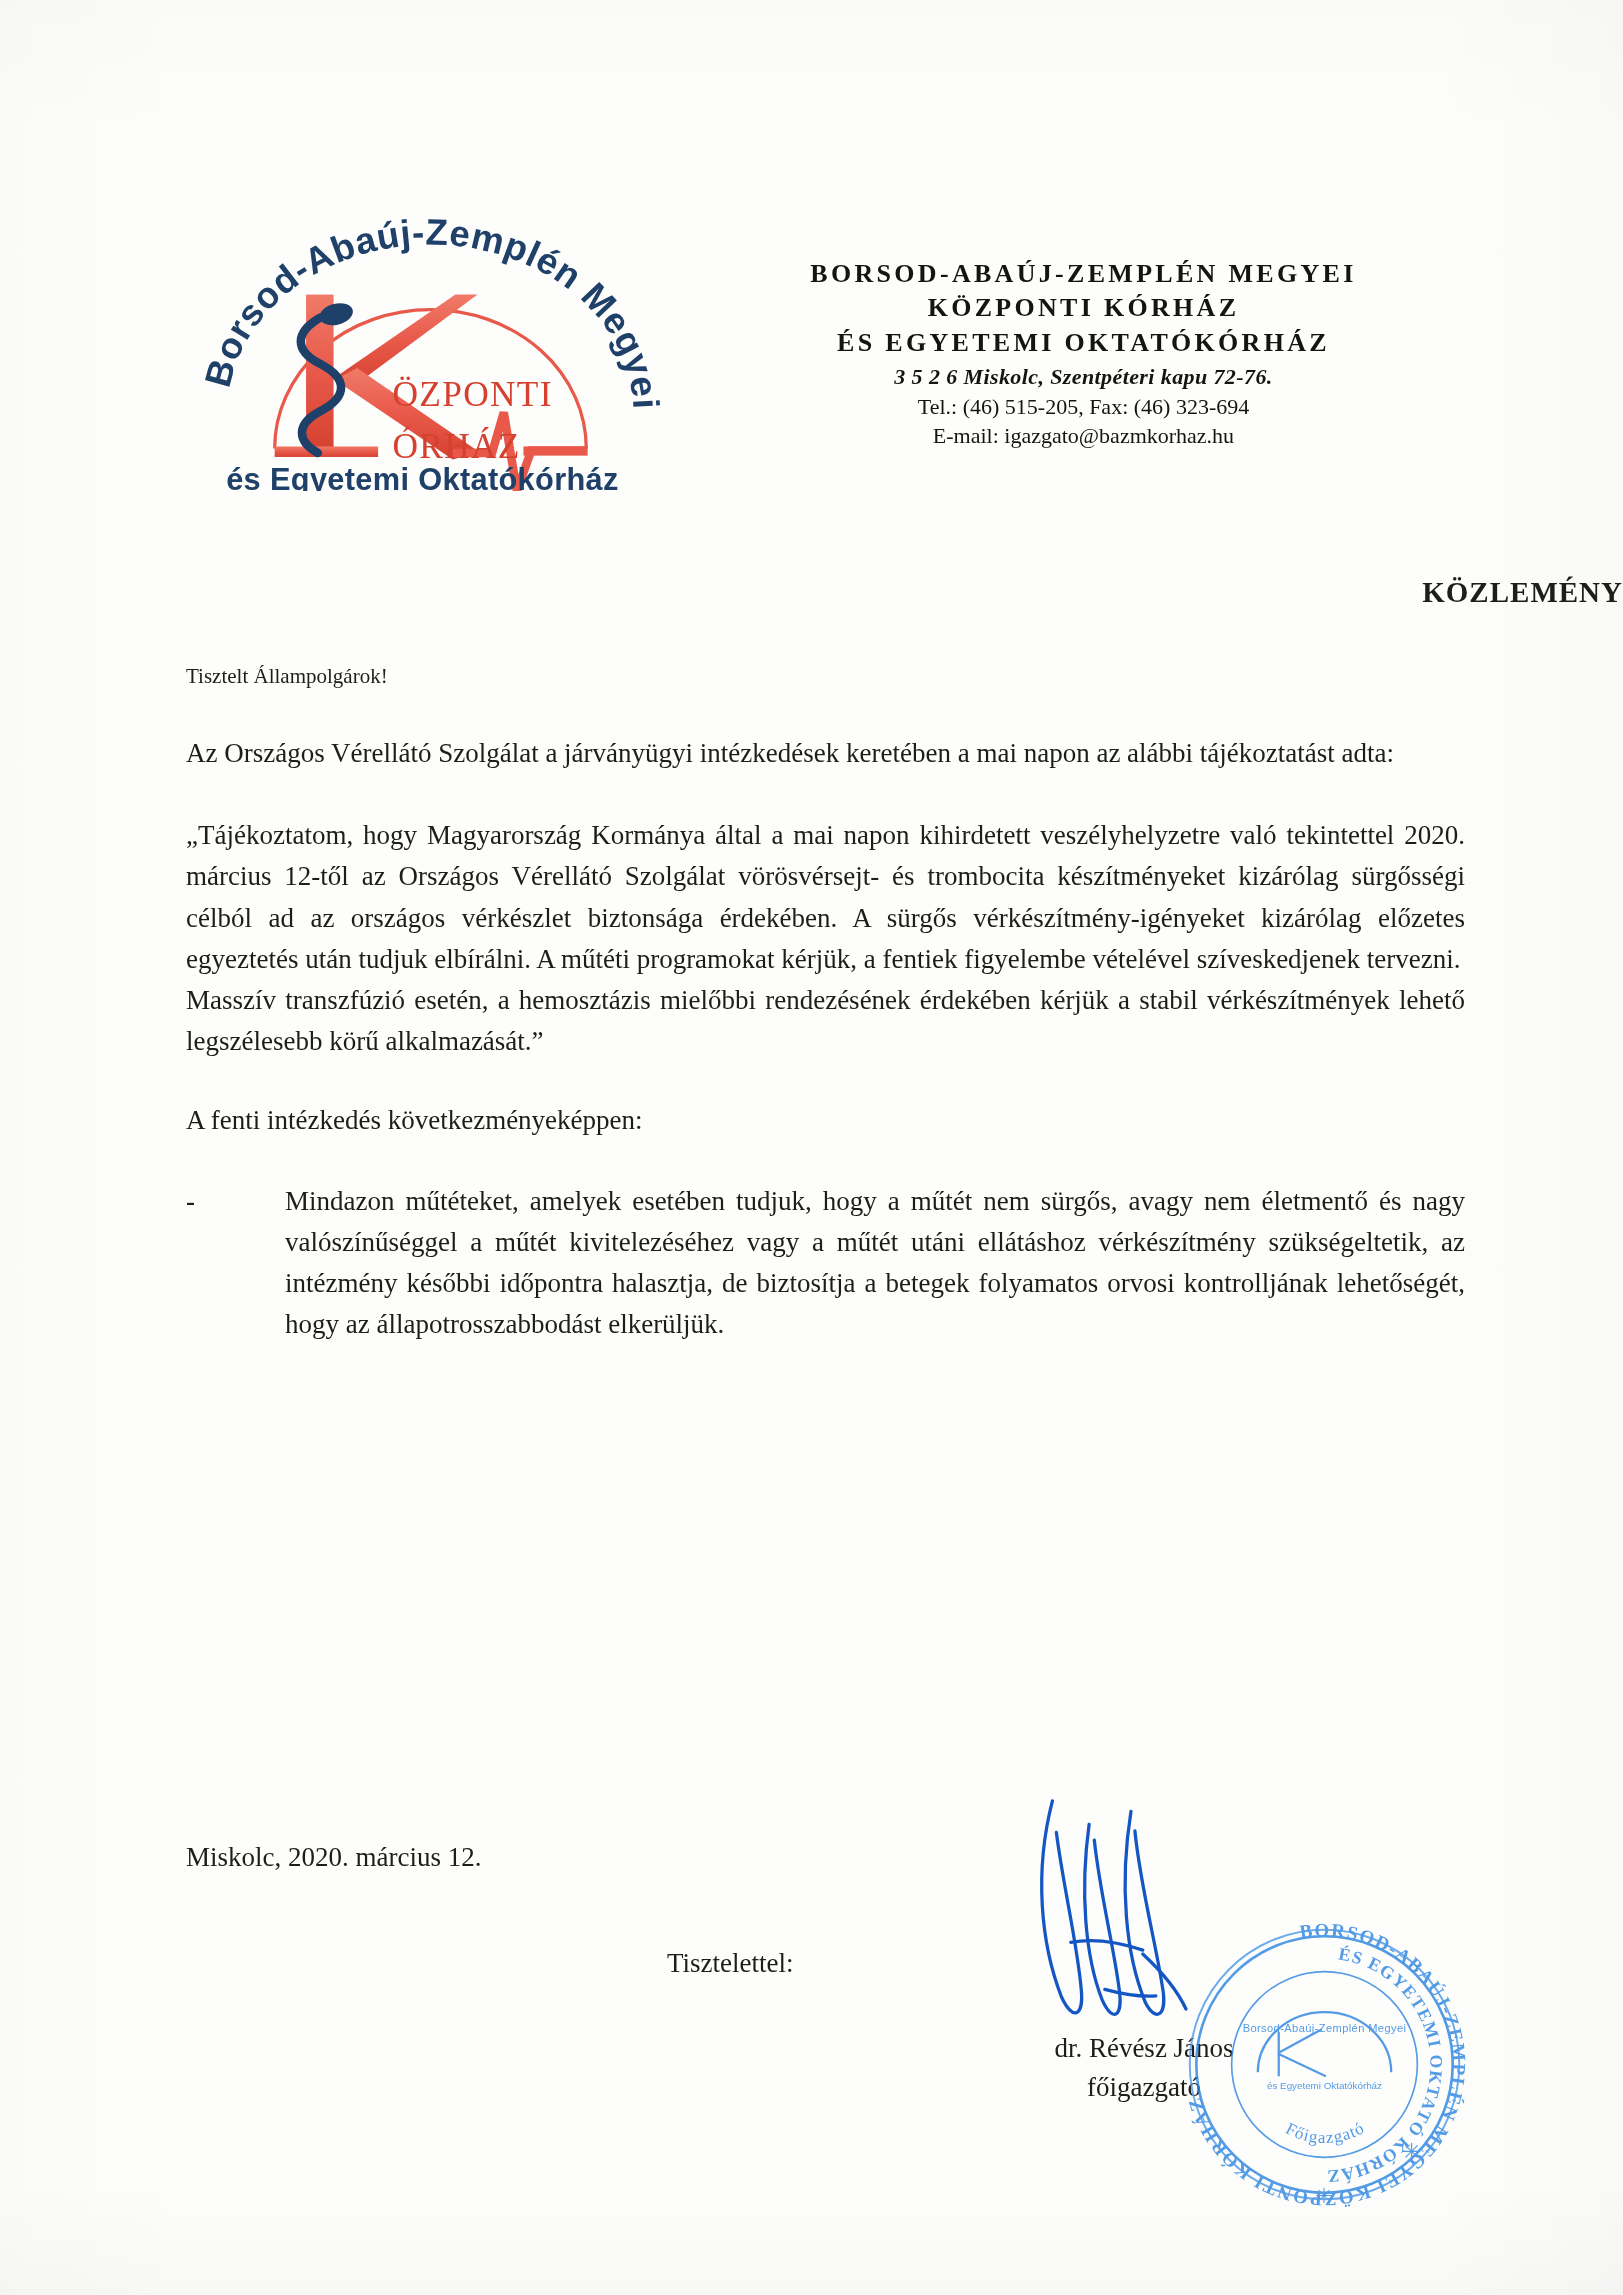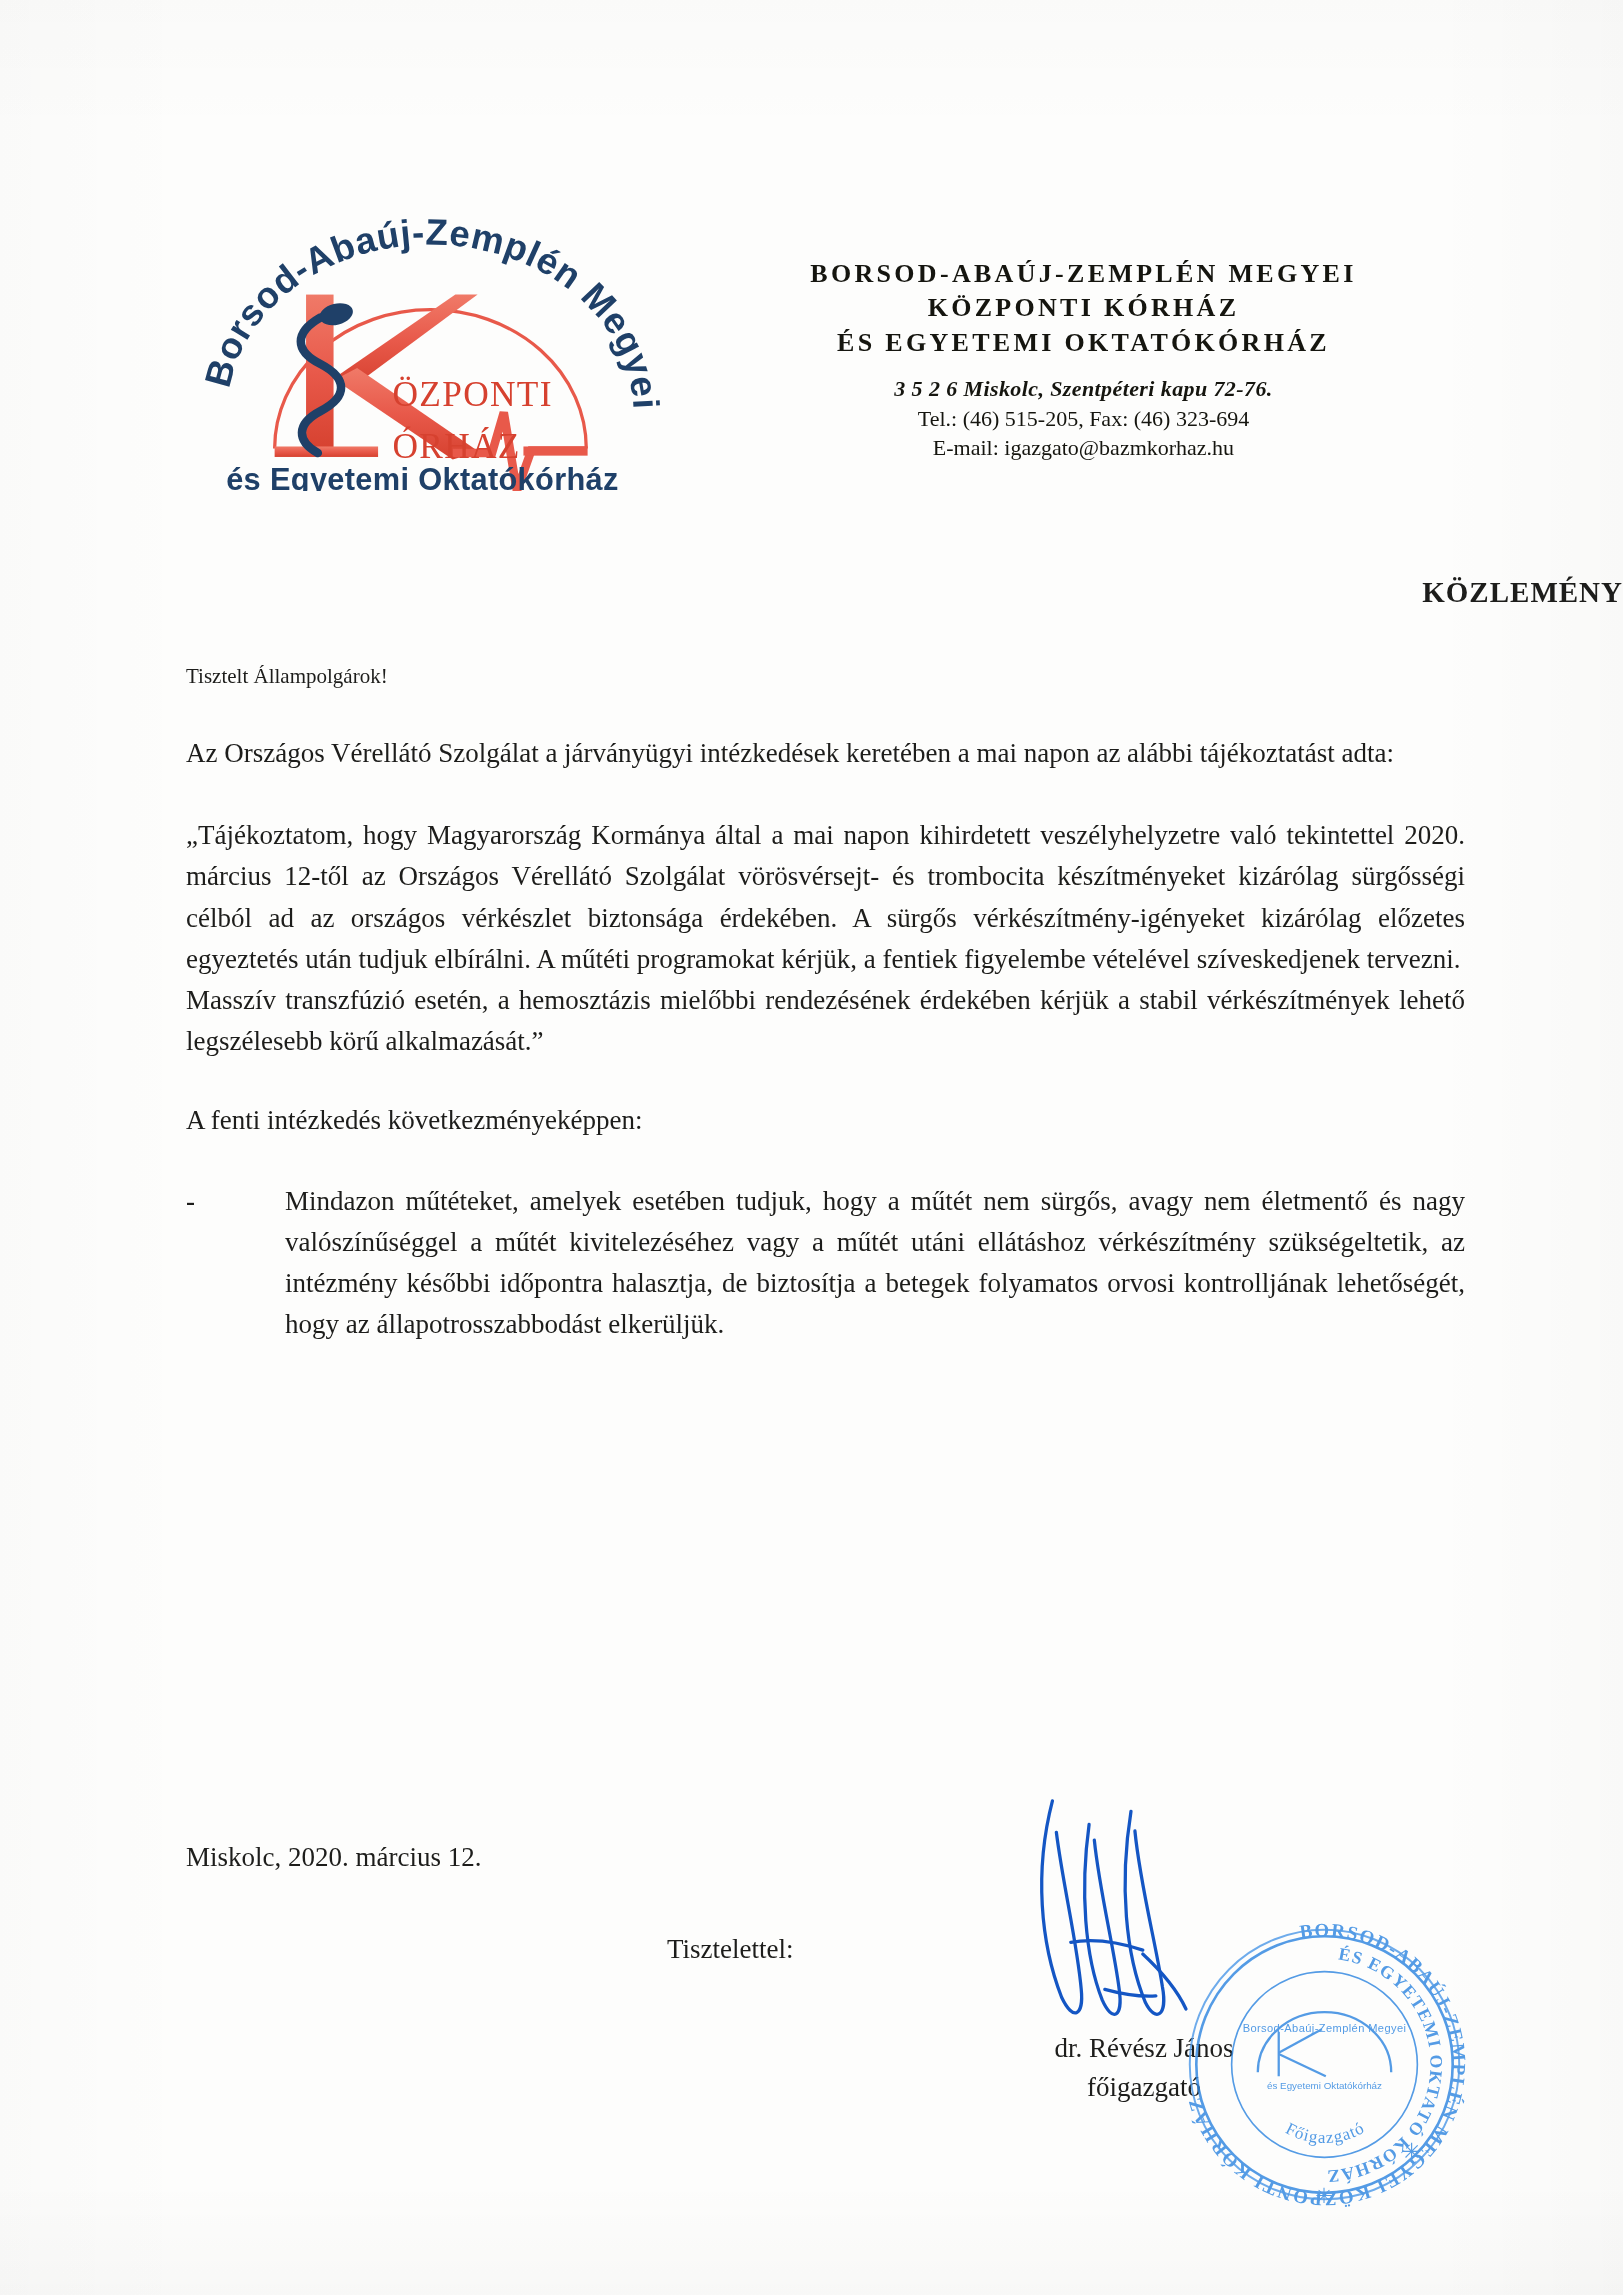--- a/index.html
+++ b/index.html
@@ -57,21 +57,21 @@
     line-height: 1.32;
   }
   .org-line1 { font-size: 26px; }
   .org-line2 { font-size: 26px; }
   .org-line3 { font-size: 26px; }
   .org-addr {
     font-size: 22px;
     font-style: italic;
     font-weight: bold;
     letter-spacing: 0.4px;
-    margin-top: 15px;
+    margin-top: 3px;
     line-height: 1.3;
   }
   .org-tel, .org-mail {
     font-size: 22px;
     letter-spacing: 0px;
     line-height: 1.32;
   }
 
   
   .doc-title {
@@ -135,21 +135,21 @@
     width: 1283px;
   }
   .place-date {
     font-size: 27px;
     line-height: 1.5;
     margin-top: 24px;
   }
   .regards {
     position: absolute;
     left: 481px;
-    top: 121px;
+    top: 135px;
     font-size: 27px;
   }
   .signer {
     position: absolute;
     left: 775px;
     top: 216px;
     width: 366px;
     text-align: center;
     font-size: 27px;
     line-height: 1.45;

